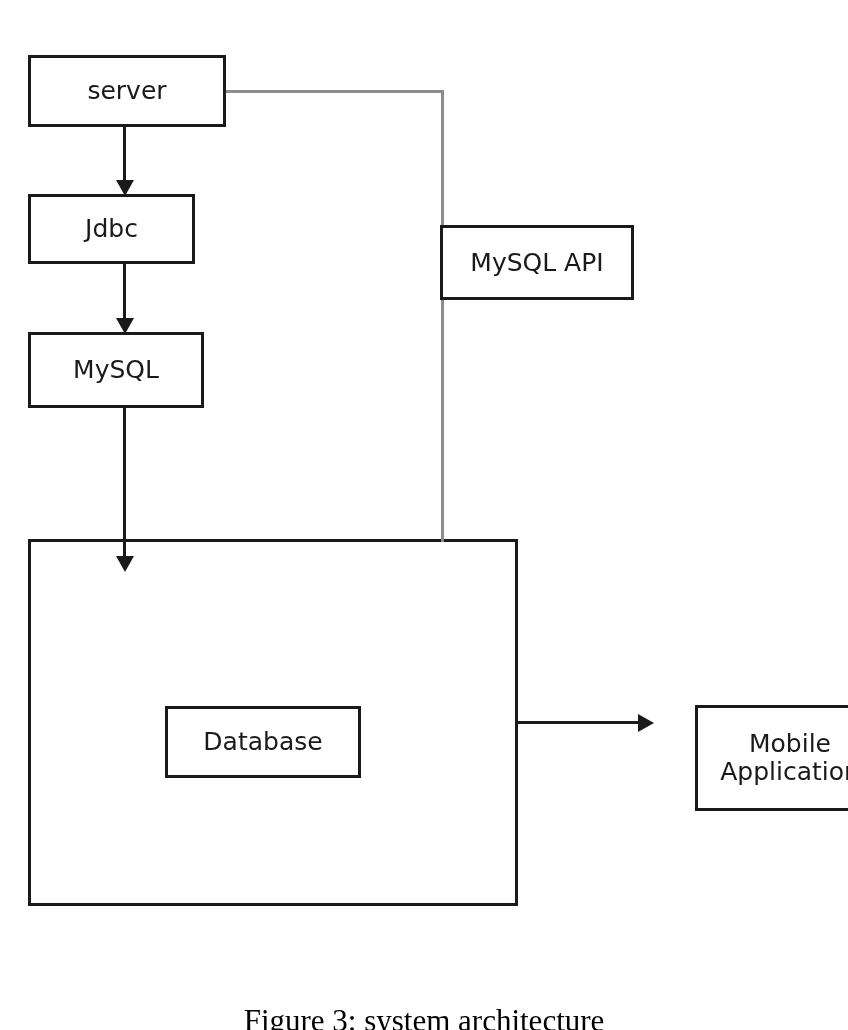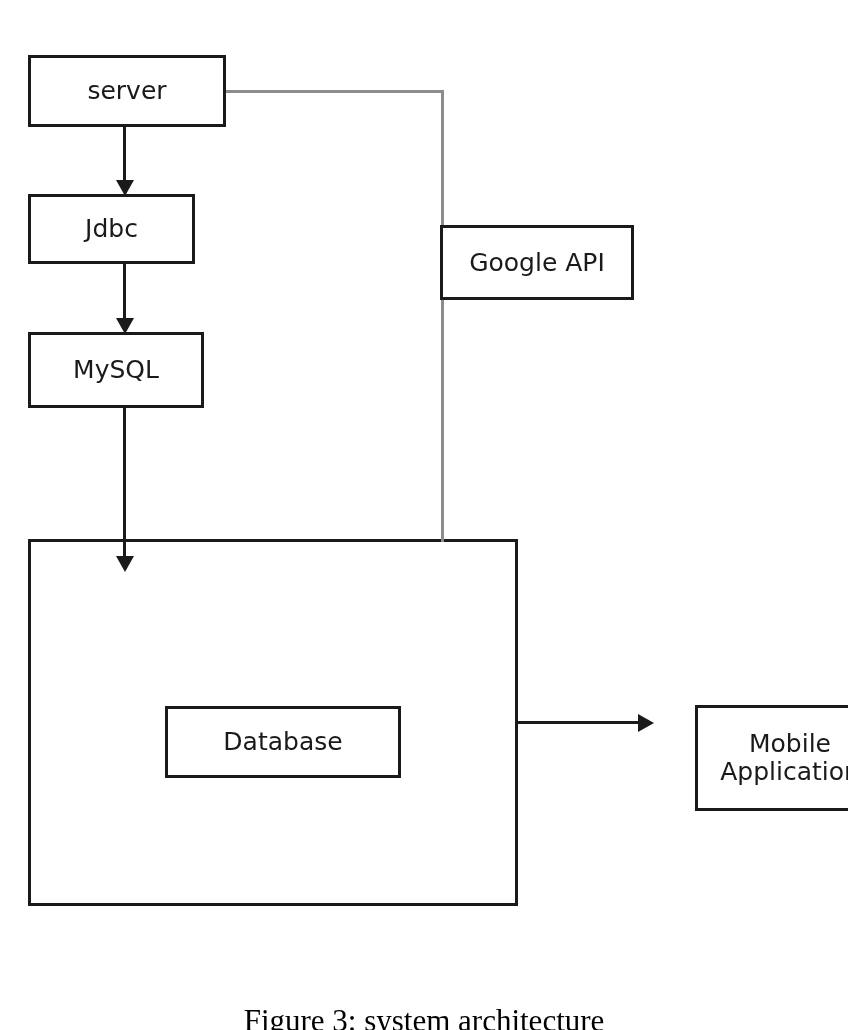--- a/index.html
+++ b/index.html
@@ -40,21 +40,21 @@
   .node-label {
     display: block;
     white-space: pre-line;
   }
 
   
   #node-server   { left: 28px;  top: 55px;  width: 198px; height: 72px;  font-size: 25px; }
   #node-jdbc     { left: 28px;  top: 194px; width: 167px; height: 70px;  font-size: 25px; }
   #node-mysql    { left: 28px;  top: 332px; width: 176px; height: 76px;  font-size: 25px; }
   #node-googleapi{ left: 440px; top: 225px; width: 194px; height: 75px;  font-size: 25px; }
-  #node-database { left: 165px; top: 706px; width: 236px; height: 72px;  font-size: 25px; }
+  #node-database { left: 165px; top: 706px; width: 196px; height: 72px;  font-size: 25px; }
   #node-mobile   { left: 653px; top: 705px; width: 190px; height: 106px; font-size: 25px; margin-left: 42px; }
 
   
   #node-container {
     left: 28px;
     top: 539px;
     width: 490px;
     height: 367px;
     border: 3px solid #1a1a1a;
     background: #ffffff;
@@ -146,21 +146,21 @@
 
   <div class="node" id="node-jdbc">
     <span class="node-label">Jdbc</span>
   </div>
 
   <div class="node" id="node-mysql">
     <span class="node-label">MySQL</span>
   </div>
 
   <div class="node" id="node-googleapi">
-    <span class="node-label">Google API</span>
+    <span class="node-label">MySQL API</span>
   </div>
 
   <div class="node" id="node-database">
     <span class="node-label">Database</span>
   </div>
 
   <div class="node" id="node-mobile">
     <span class="node-label">Mobile
 Application</span>
   </div>

